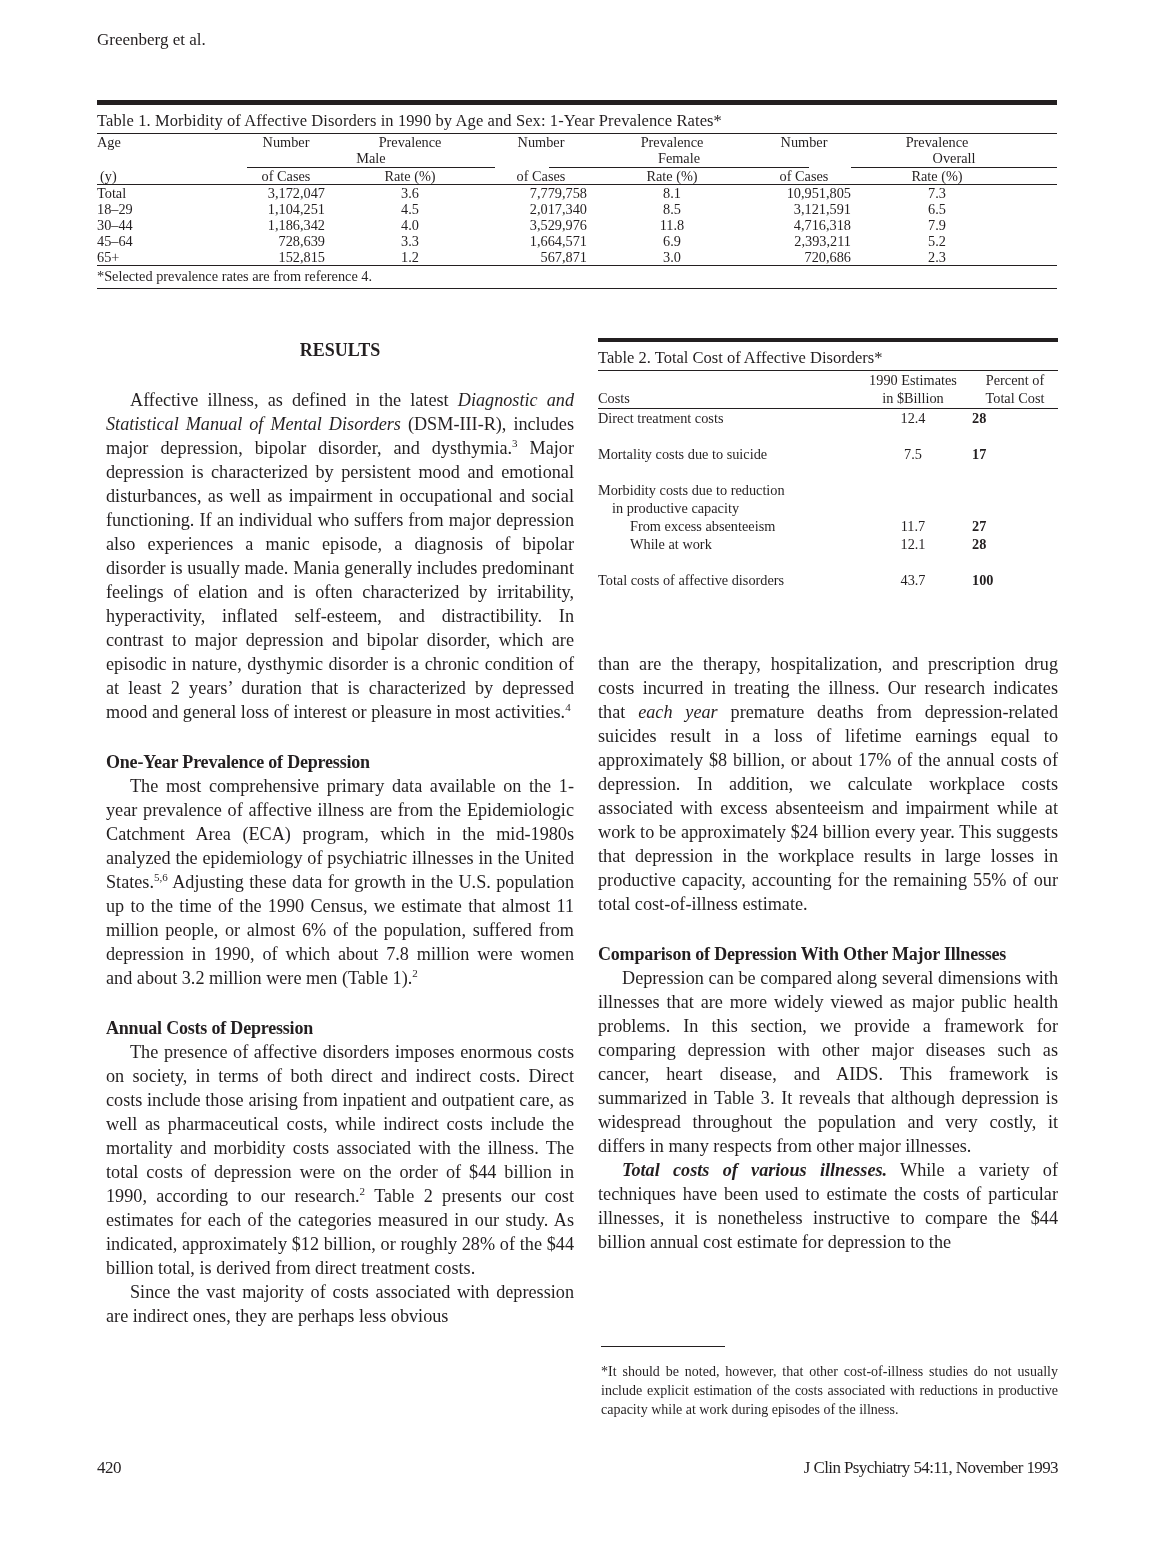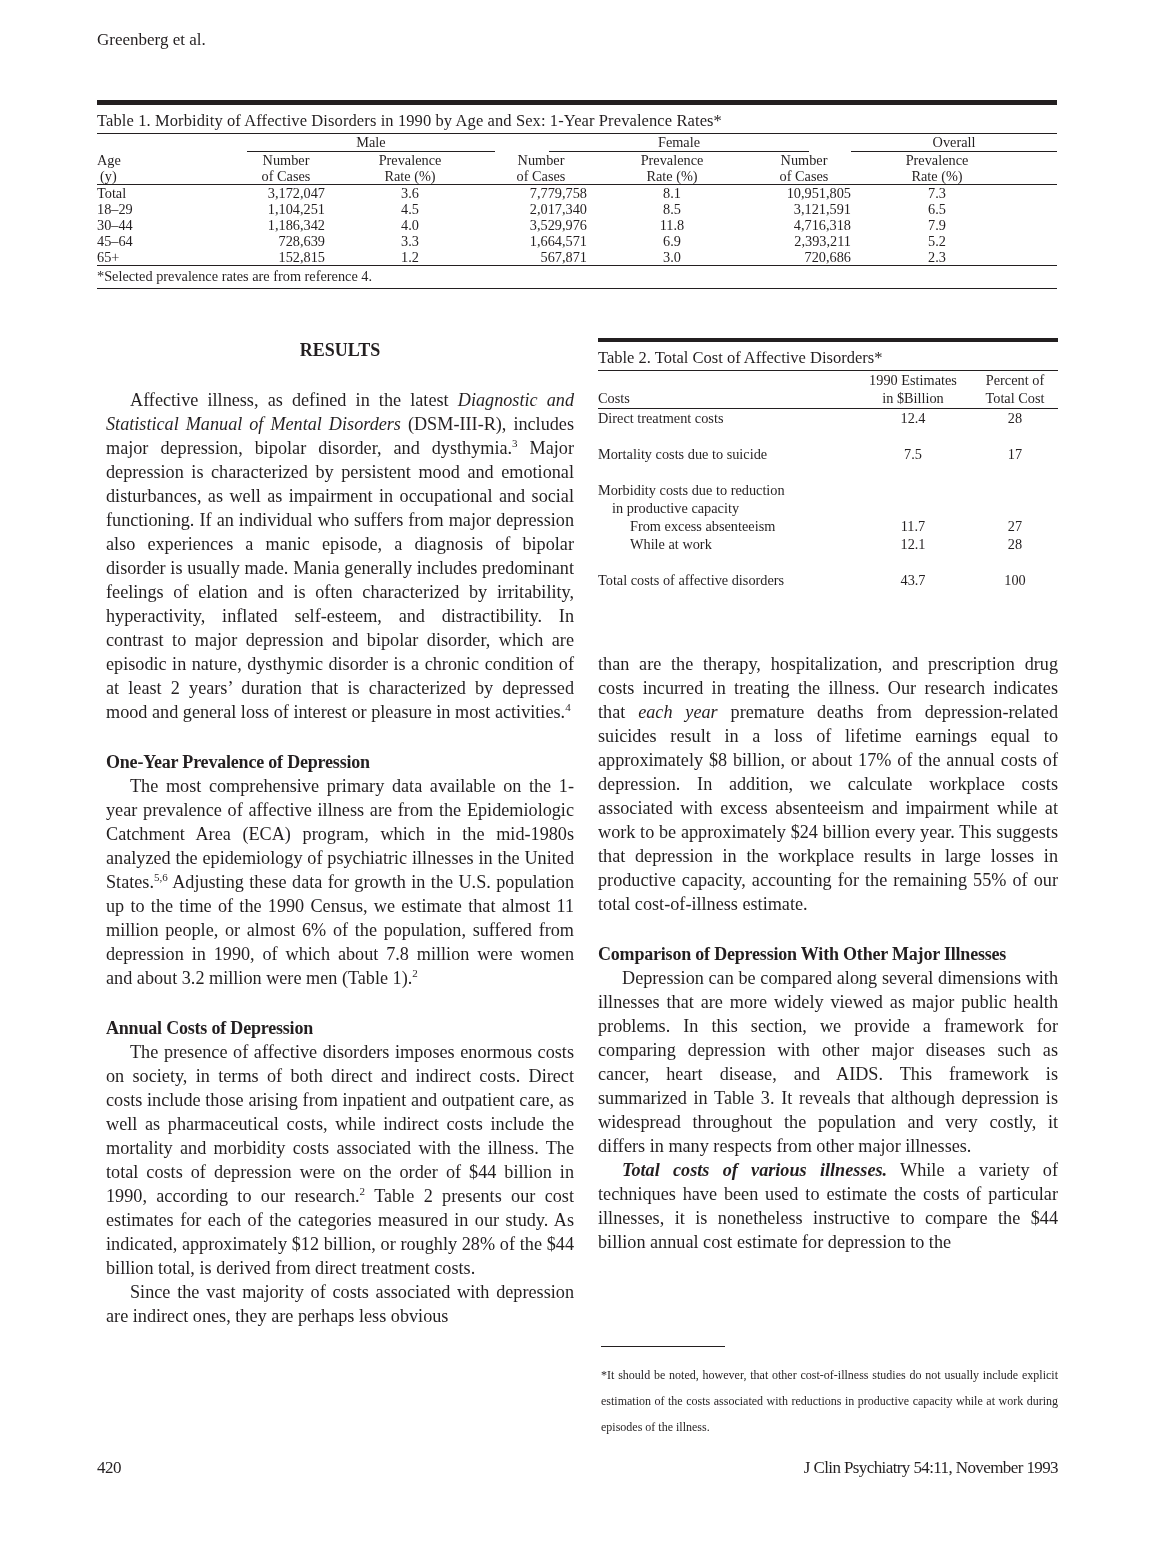--- a/index.html
+++ b/index.html
@@ -40,29 +40,29 @@
 
   
   .t2 { position: absolute; left: 598px; top: 338px; width: 460px; }
   .t2-title { font-size: 16.5px; padding: 6px 0 2px 0; }
   table.t2grid { border-collapse: collapse; width: 100%; font-size: 14.3px; line-height: 18px; }
   table.t2grid td, table.t2grid th { padding: 0; font-weight: normal; }
   table.t2grid th { vertical-align: bottom; text-align: center; }
   table.t2grid th.lbl { text-align: left; }
   table.t2grid thead tr.last th { border-bottom: 1px solid #231f20; padding-bottom: 1px; }
   .t2grid td.v { text-align: center; width: 118px; margin-top: 48px; }
-  .t2grid td.p { text-align: center; width: 86px; }
+  .t2grid td.p { width: 86px; font-weight: bold; }
   .ind1 { padding-left: 14px !important; }
   .ind2 { padding-left: 32px !important; }
   .gap td { height: 18px; }
   .t2-foot { font-size: 14.3px; padding: 1px 0 3px 0; border-top: 1px solid #231f20; border-bottom: 1px solid #231f20; }
 
   
   .fn-rule { position: absolute; left: 601px; top: 1346px; width: 124px; height: 1px; background: #231f20; }
-  .footnote { position: absolute; left: 601px; top: 1362px; width: 457px; font-size: 12px; line-height: 26px; text-align: justify; }
+  .footnote { position: absolute; left: 601px; top: 1362px; width: 457px; font-size: 14px; line-height: 19px; text-align: justify; }
 
   .folio-left { position: absolute; left: 97px; top: 1458px; font-size: 17px; letter-spacing: -0.5px; }
   .folio-right { position: absolute; right: 113px; top: 1458px; font-size: 17px; letter-spacing: -0.6px; }
 </style>
 </head>
 <body>
 
 <div class="running-head">Greenberg et al.</div>
 
 <div class="t1">
@@ -75,35 +75,35 @@
         <col style="width:78px">
         <col style="width:170px">
       <col style="width:92px">
         <col style="width:170px">
       <col style="width:94px">
         <col style="width:172px">
         <col style="width:34px">
     </colgroup>
     <thead>
       <tr class="hdr">
-        <th></th>
-        <th colspan="2" class="grp"><span>Male</span></th>
-        <th></th>
-        <th colspan="2" class="grp"><span style="width:260px;display:inline-block;margin-left:-80px">Female</span></th>
-        <th colspan="2" class="grp"><span>Overall</span></th>
-      </tr>
-      <tr class="hdr">
         <th class="age">Age</th>
         <th>Number</th>
         <th>Prevalence</th>
         <th>Number</th>
         <th>Prevalence</th>
         <th>Number</th>
         <th>Prevalence</th>
         <th></th>
+      </tr>
+      <tr class="hdr">
+        <th></th>
+        <th colspan="2" class="grp"><span>Male</span></th>
+        <th></th>
+        <th colspan="2" class="grp"><span style="width:260px;display:inline-block;margin-left:-80px">Female</span></th>
+        <th colspan="2" class="grp"><span>Overall</span></th>
       </tr>
       <tr class="hdr hdr-row-last">
         <th class="age" style="padding-left:3px">(y)</th>
         <th>of Cases</th>
         <th>Rate (%)</th>
         <th>of Cases</th>
         <th>Rate (%)</th>
         <th>of Cases</th>
         <th>Rate (%)</th>
         <th></th>

